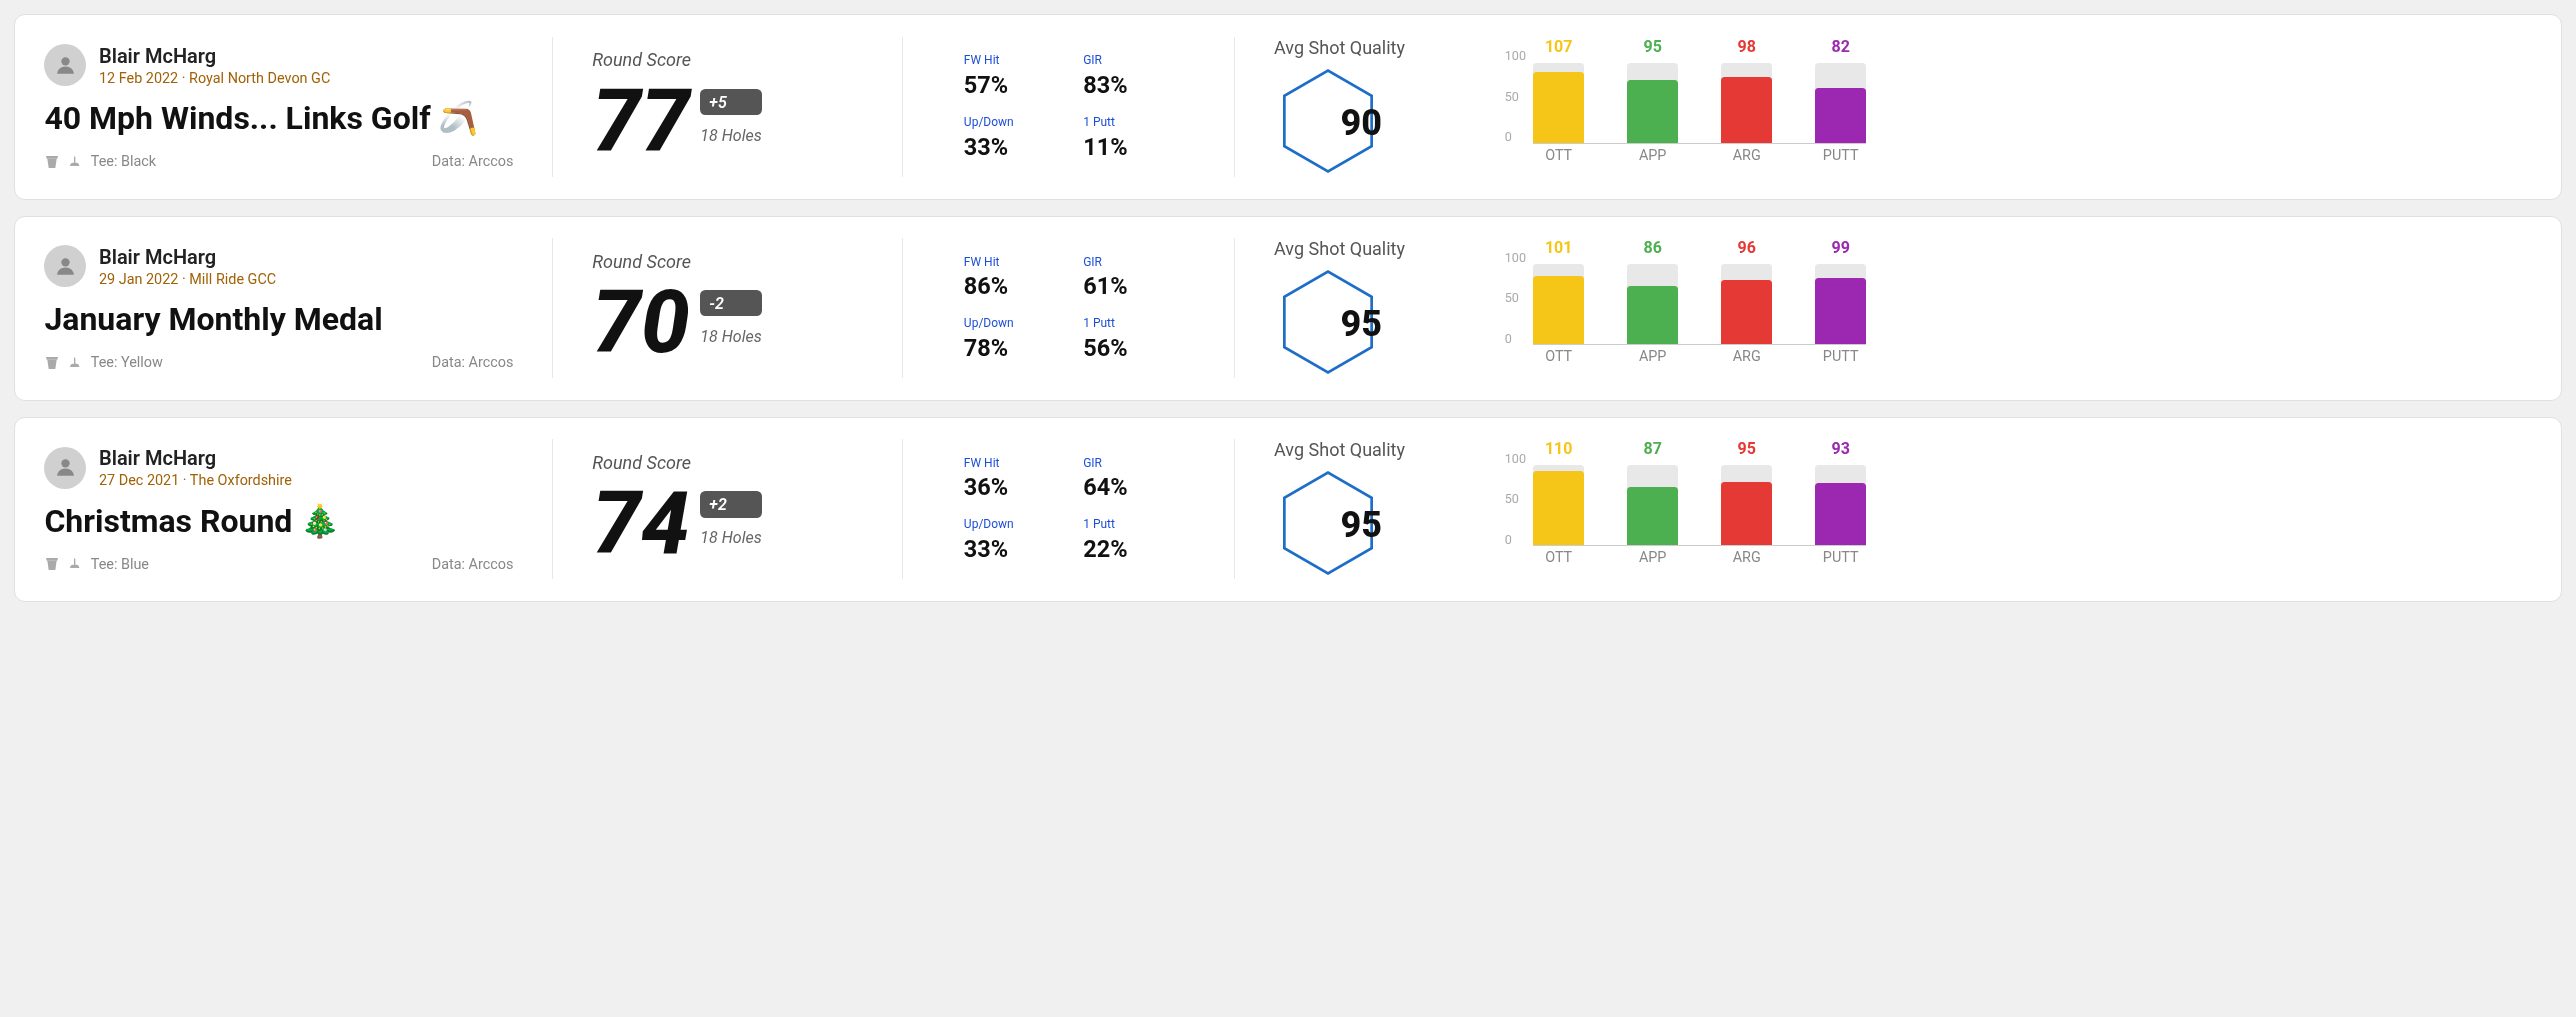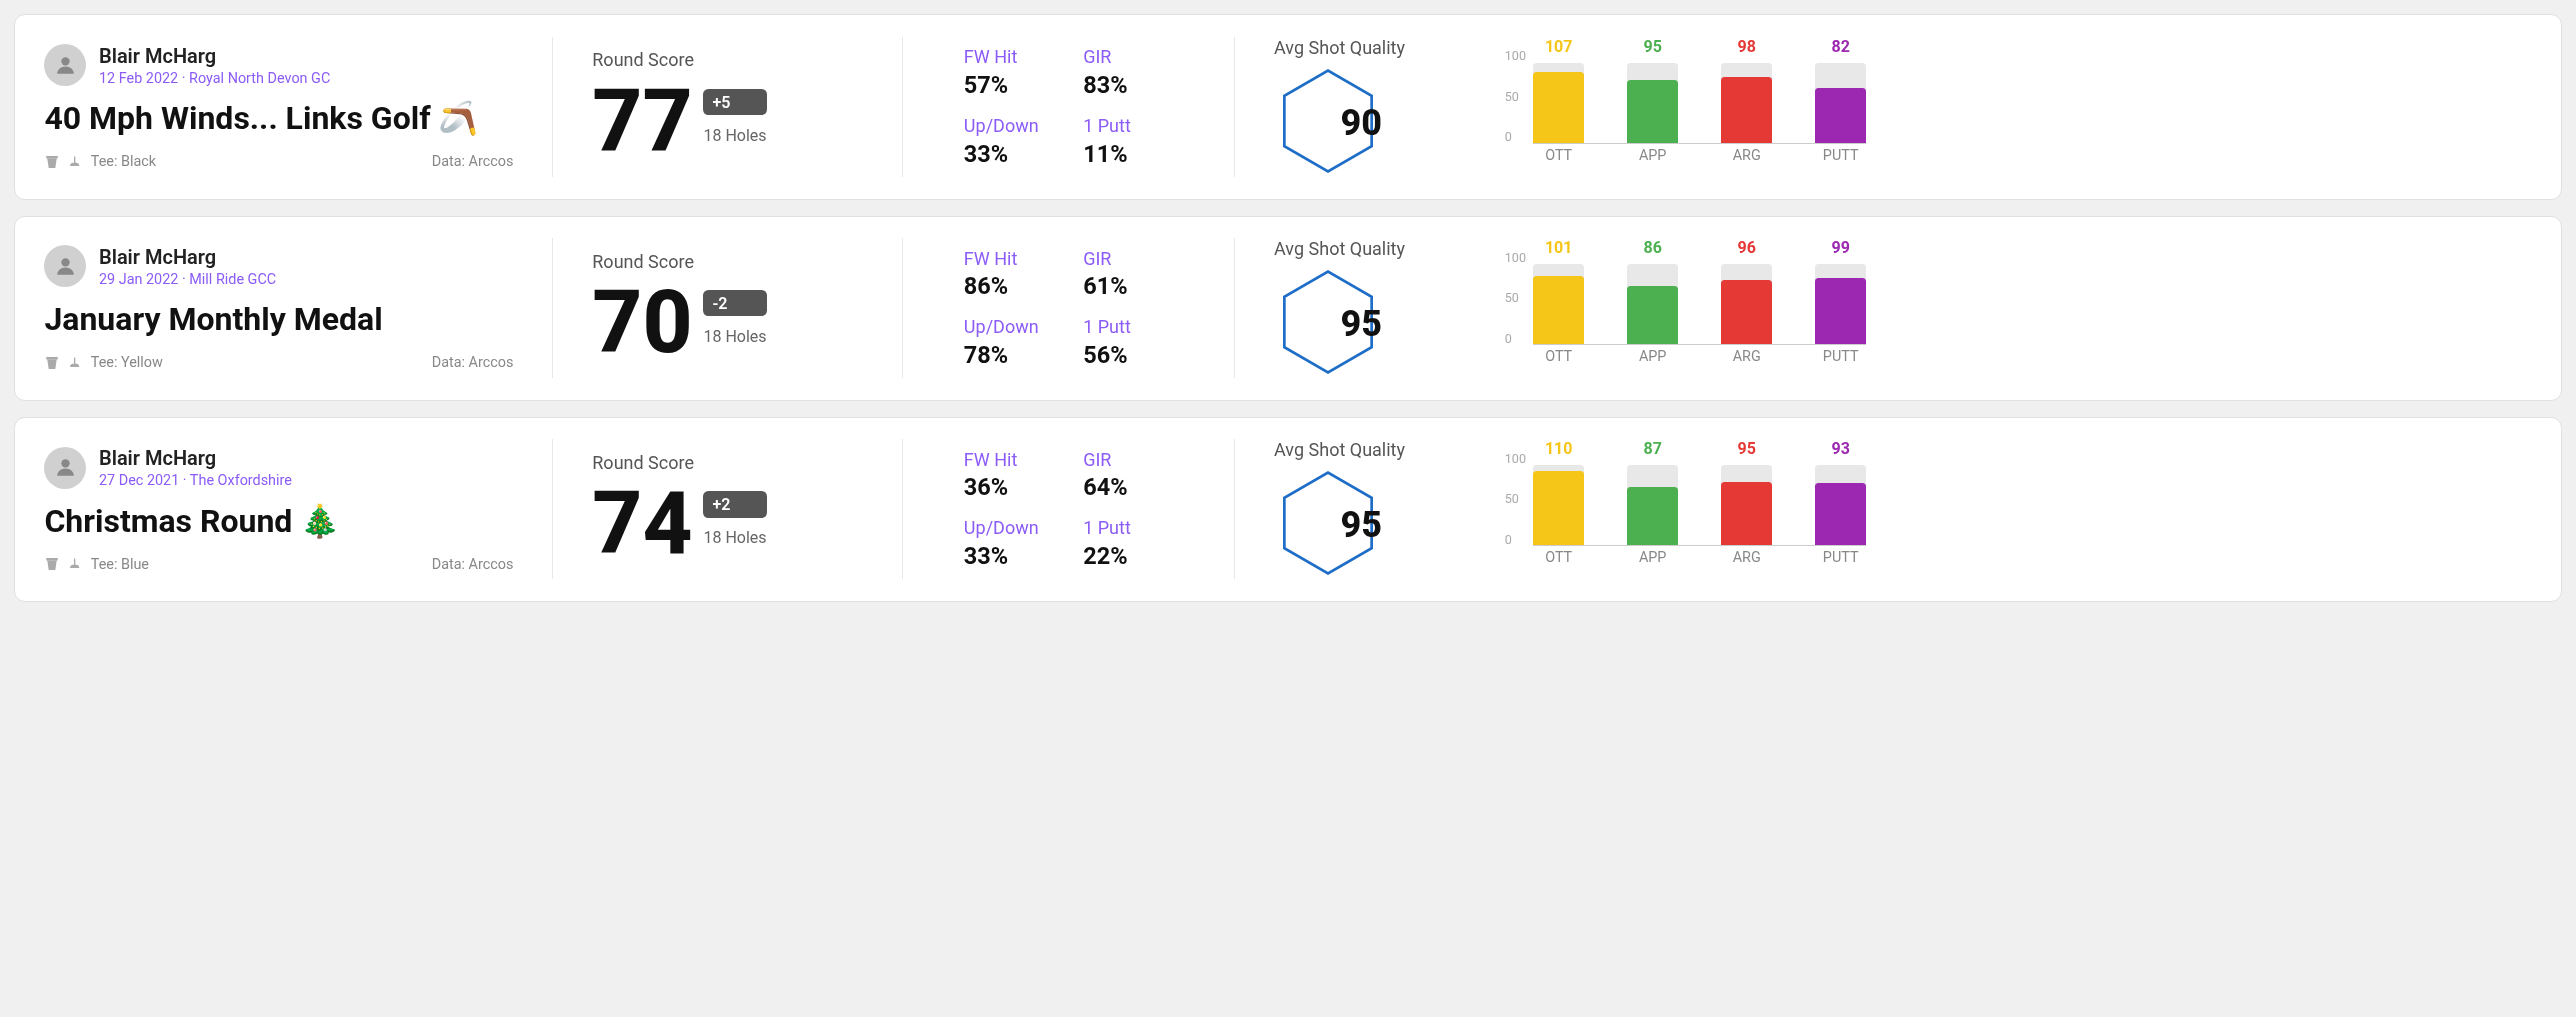--- a/index.html
+++ b/index.html
@@ -46,21 +46,21 @@
       fill: #888;
     }
     .user-name {
       font-size: 20px;
       font-weight: 600;
       color: #222;
       line-height: 1.2;
     }
     .user-date {
       font-size: 14.4px;
-      color: #8b5cf6;
+      color: #a16207;
       margin-top: 1.8px;
     }
     .round-title {
       font-size: 32px;
       font-weight: 700;
       color: #111;
       margin-bottom: 16px;
       display: flex;
       align-items: center;
       gap: 7.2px;
@@ -84,20 +84,21 @@
     }
     .divider {
       width: 0.9px;
       background: #e8e8e8;
       align-self: stretch;
       margin: 0 29px;
     }
     .score-section {
       width: 271px;
       flex-shrink: 0;
+      font-style: italic;
     }
     .score-label {
       font-size: 18px;
       color: #555;
       margin-bottom: 7.2px;
     }
     .score-main {
       display: flex;
       gap: 10.8px;
       margin-bottom: 0;
@@ -127,22 +128,22 @@
       flex-shrink: 0;
       padding: 0 21.7px;
     }
     .stats-grid {
       display: grid;
       grid-template-columns: 1fr 1fr;
       gap: 16px 29px;
     }
     .stat-item {}
     .stat-label {
-      font-size: 18px;
-      color: #8b5cf6;
+      font-size: 12px;
+      color: #1d4ed8;
       margin-bottom: 3.6px;
     }
     .stat-value {
       font-size: 23.5px;
       font-weight: 700;
       color: #111;
     }
     .quality-section {
       width: 199px;
       flex-shrink: 0;

